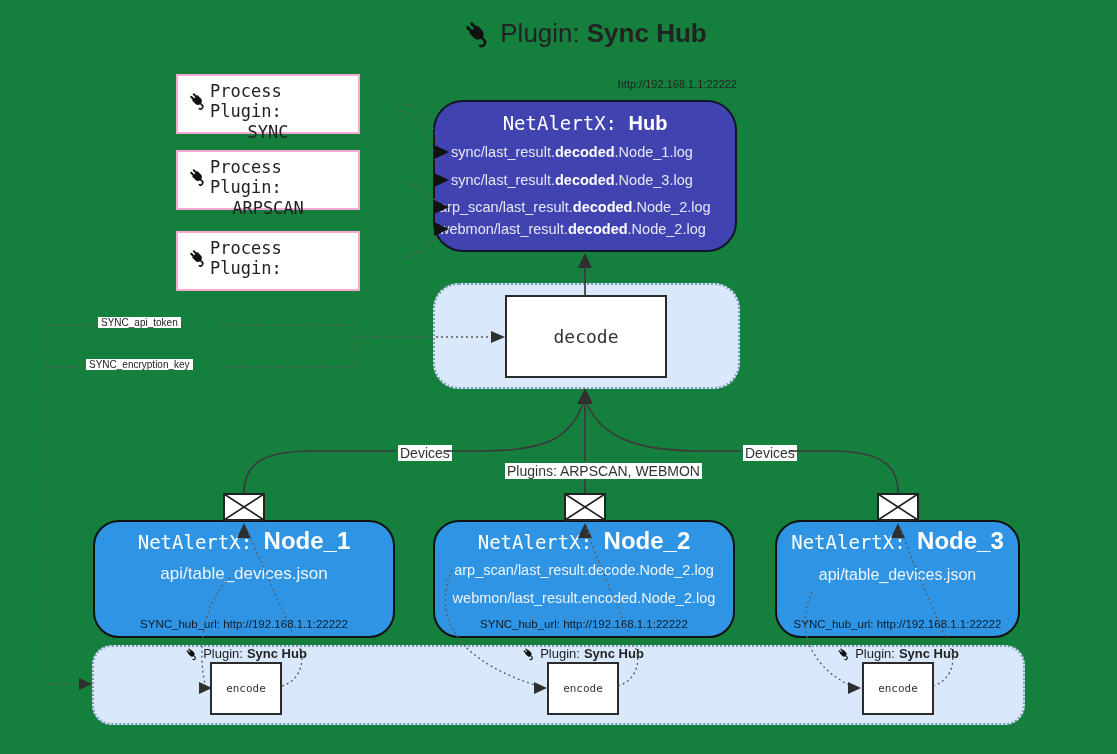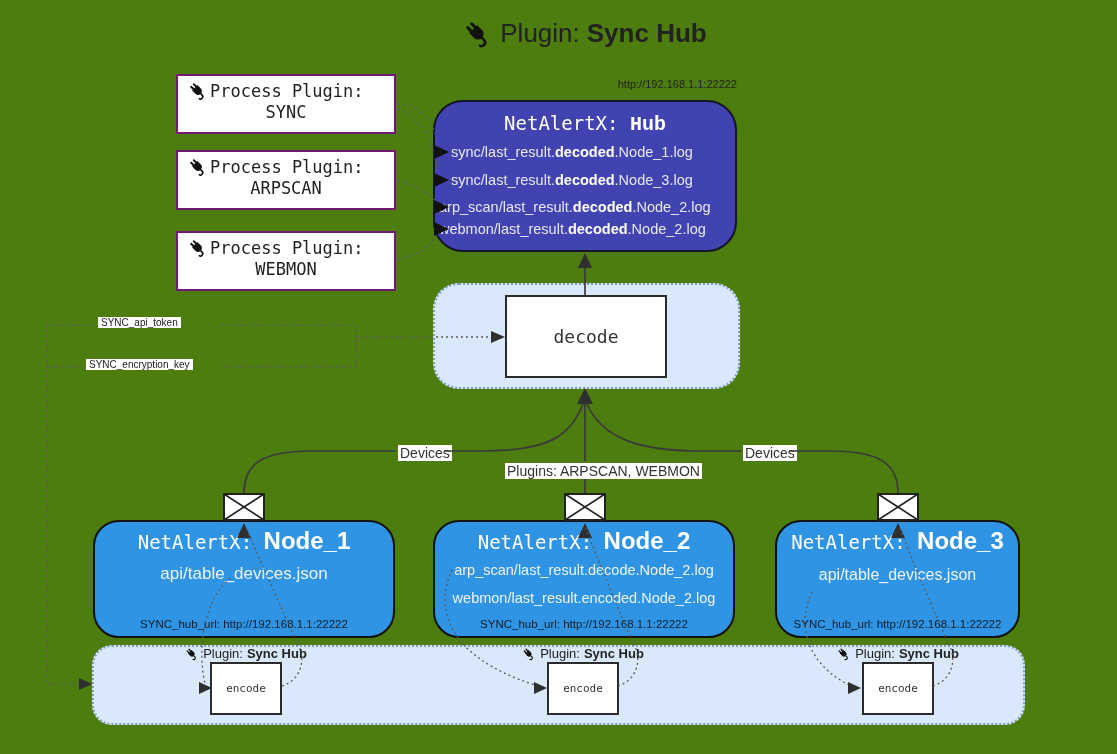--- a/index.html
+++ b/index.html
@@ -1,36 +1,36 @@
 <!DOCTYPE html>
 <html><head>
 <meta charset="utf-8">
 <style>
   html,body{margin:0;padding:0;background:#fff;}
-  #canvas{position:relative;width:1117px;height:754px;background:#4d7c0f;overflow:hidden;
+  #canvas{position:relative;width:1117px;height:754px;background:#15803d;overflow:hidden;
           font-family:"Liberation Sans",sans-serif;color:#2b2b2b;}
   .abs{position:absolute;}
   .mono{font-family:"DejaVu Sans Mono",monospace;}
 
   
   .title{left:403px;top:18px;width:364px;display:flex;align-items:center;justify-content:center;
          gap:7px;font-size:26px;color:#222;}
   .title b{font-weight:bold;}
 
   
-  .pbox{left:176px;width:220px;height:60px;background:#fff;border:2px solid #701a75;box-sizing:border-box;}
+  .pbox{left:176px;width:184px;height:60px;background:#fff;border:2px solid #f9a8d4;box-sizing:border-box;}
   .pbox .r1{display:flex;align-items:center;gap:2px;padding:5px 0 0 10px;font-size:17px;color:#222;}
   .pbox .r2{text-align:center;font-size:17px;color:#222;margin-top:1px;}
 
   
   .huburl{left:433px;top:78px;width:304px;text-align:right;font-size:11px;color:#222;}
   .hub{left:433px;top:100px;width:304px;height:152px;background:#4143b0;border:2px solid #14142a;
        border-radius:30px;box-sizing:border-box;}
   .hubtitle{left:433px;top:112px;width:304px;text-align:center;color:#fff;font-size:19px;}
-  .hubtitle b{font-size:20px;font-family:Liberation Mono, monospace;}
+  .hubtitle b{font-size:20px;font-family:Liberation Sans, sans-serif;}
   .hublog{color:#e6e7f5;font-size:14.5px;white-space:nowrap;}
   .hublog b{color:#ffffff;}
 
   
   .band{background:#d9e9fb;border:2px dotted #7f9db9;box-sizing:border-box;}
   .decodeband{left:433px;top:283px;width:307px;height:106px;border-radius:26px;}
   .procbox{background:#fff;border:2px solid #2b2b2b;box-sizing:border-box;display:flex;
            align-items:center;justify-content:center;color:#333;}
   .decodebox{left:505px;top:295px;width:162px;height:83px;font-size:18px;}
 
@@ -122,21 +122,20 @@
             <g transform="rotate(-45 12 12)">
               <rect x="8.6" y="1.5" width="2.4" height="6.5" rx="1.1" fill="#111"></rect>
               <rect x="13" y="1.5" width="2.4" height="6.5" rx="1.1" fill="#111"></rect>
               <path d="M7.5 6.5 h9 v5.5 a4.5 4.5 0 0 1 -9 0 z" fill="#111"></path>
               <path d="M12 16.5 v2.6 c0 3.2 -5.4 3.2 -5.4 0.6" stroke="#111" stroke-width="2" fill="none" stroke-linecap="round"></path>
             </g>
           </svg>
         </span>
       <span>Process Plugin:</span>
       </div>
-    <div class="r2">WEBMON</div>
   </div>
 
   <div class="abs huburl">http://192.168.1.1:22222</div>
   <div class="abs hub"></div>
   <div class="abs hubtitle mono">
     <span>NetAlertX:</span>
     <b>Hub</b>
   </div>
   <div class="abs hublog" style="left:451px;top:144px"><span>sync/last_result.</span><b>decoded</b><span>.Node_1.log</span></div>
   <div class="abs hublog" style="left:451px;top:172px"><span>sync/last_result.</span><b>decoded</b><span>.Node_3.log</span></div>

